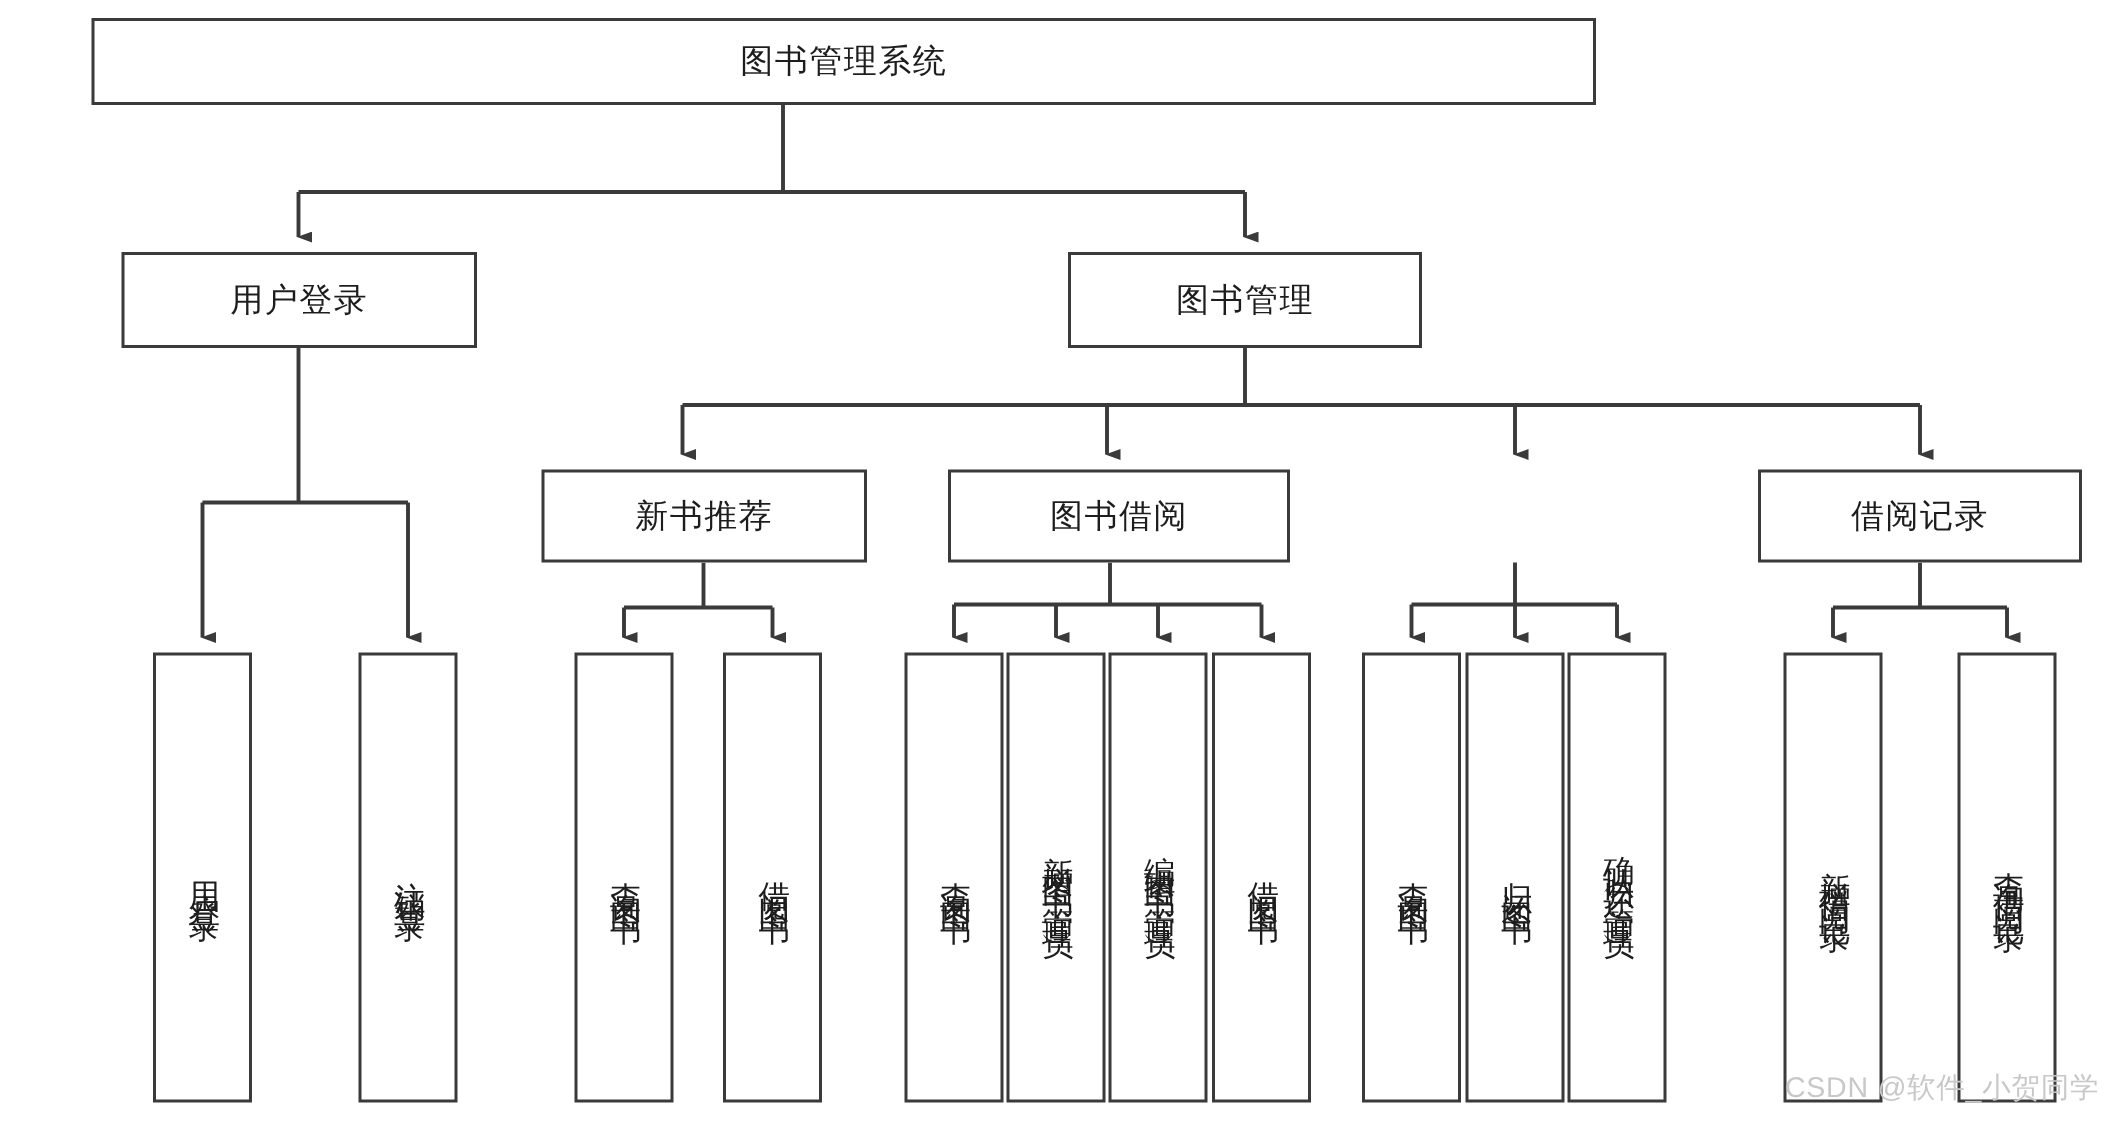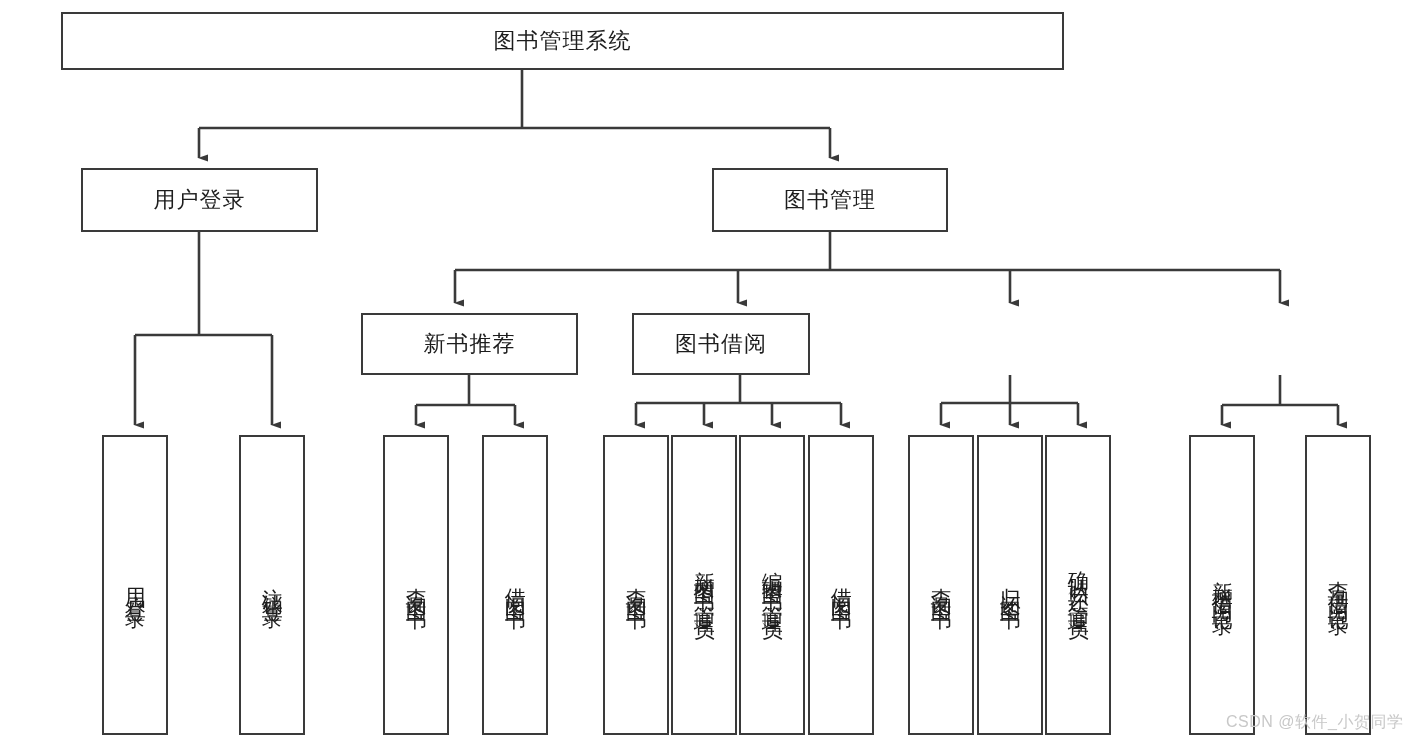--- a/index.html
+++ b/index.html
@@ -8,22 +8,22 @@
   #stage{position:relative;width:1405px;height:747px;background:#fff;}
   #wires{position:absolute;left:0;top:0;width:1405px;height:747px;}
 
   .node{position:absolute;box-sizing:border-box;background:#ffffff;
         border:2.4px solid #3a3a3a;display:flex;align-items:center;
         justify-content:center;color:#1d1d1d;}
   .node.h{font-size:22px;letter-spacing:1px;line-height:1.2;}
   .node.v{writing-mode:vertical-rl;text-orientation:upright;
           font-size:21px;letter-spacing:7px;line-height:1.25;
           padding:6px 0;white-space:nowrap;}
-  .watermark{position:absolute;left:1190px;top:712px;font-size:16px;
-             color:#c8c8c8;white-space:nowrap;letter-spacing:.5px;padding-left:36px;}
+  .watermark{position:absolute;left:1190px;top:712px;font-size:19px;
+             color:#c8c8c8;white-space:nowrap;letter-spacing:.5px;}
 </style>
 </head>
 <body>
 
 <div id="stage">
 
   <svg id="wires" viewBox="0 0 1405 747" xmlns="http://www.w3.org/2000/svg">
     <defs>
       <marker id="ah" markerWidth="9" markerHeight="10" refX="3.6" refY="9" orient="auto" markerUnits="userSpaceOnUse">
         <path d="M0,0 L7.2,0 L3.6,10 Z" fill="#3a3a3a"></path>
@@ -72,21 +72,22 @@
       <path d="M1338,405 L1338,425" marker-end="url(#ah)"></path>
     </g>
   </svg>
 
   <div class="node h" style="left:21px;top:12px;width:1003px;height:58px;margin-left:40px;">图书管理系统</div>
 
   <div class="node h" style="left:81px;top:168px;width:237px;height:64px;">用户登录</div>
   <div class="node h" style="left:712px;top:168px;width:236px;height:64px;">图书管理</div>
 
   <div class="node h" style="left:361px;top:313px;width:217px;height:62px;">新书推荐</div>
-  <div class="node h" style="left:632px;top:313px;width:178px;height:62px;">图书借阅</div>
+  <div class="node h" style="left:632px;top:313px;width:228px;height:62px;">图书借阅</div>
+  <div class="node h" style="left:1172px;top:313px;width:216px;height:62px;">借阅记录</div>
 
   <div class="node v" style="left:102px;top:435px;width:66px;height:300px;">用户登录</div>
   <div class="node v" style="left:239px;top:435px;width:66px;height:300px;">注销登录</div>
 
   <div class="node v" style="left:383px;top:435px;width:66px;height:300px;">查询图书</div>
   <div class="node v" style="left:482px;top:435px;width:66px;height:300px;">借阅图书</div>
 
   <div class="node v" style="left:603px;top:435px;width:66px;height:300px;">查询图书</div>
   <div class="node v" style="left:671px;top:435px;width:66px;height:300px;">新增图书（管理员）</div>
   <div class="node v" style="left:739px;top:435px;width:66px;height:300px;">编辑图书（管理员）</div>

